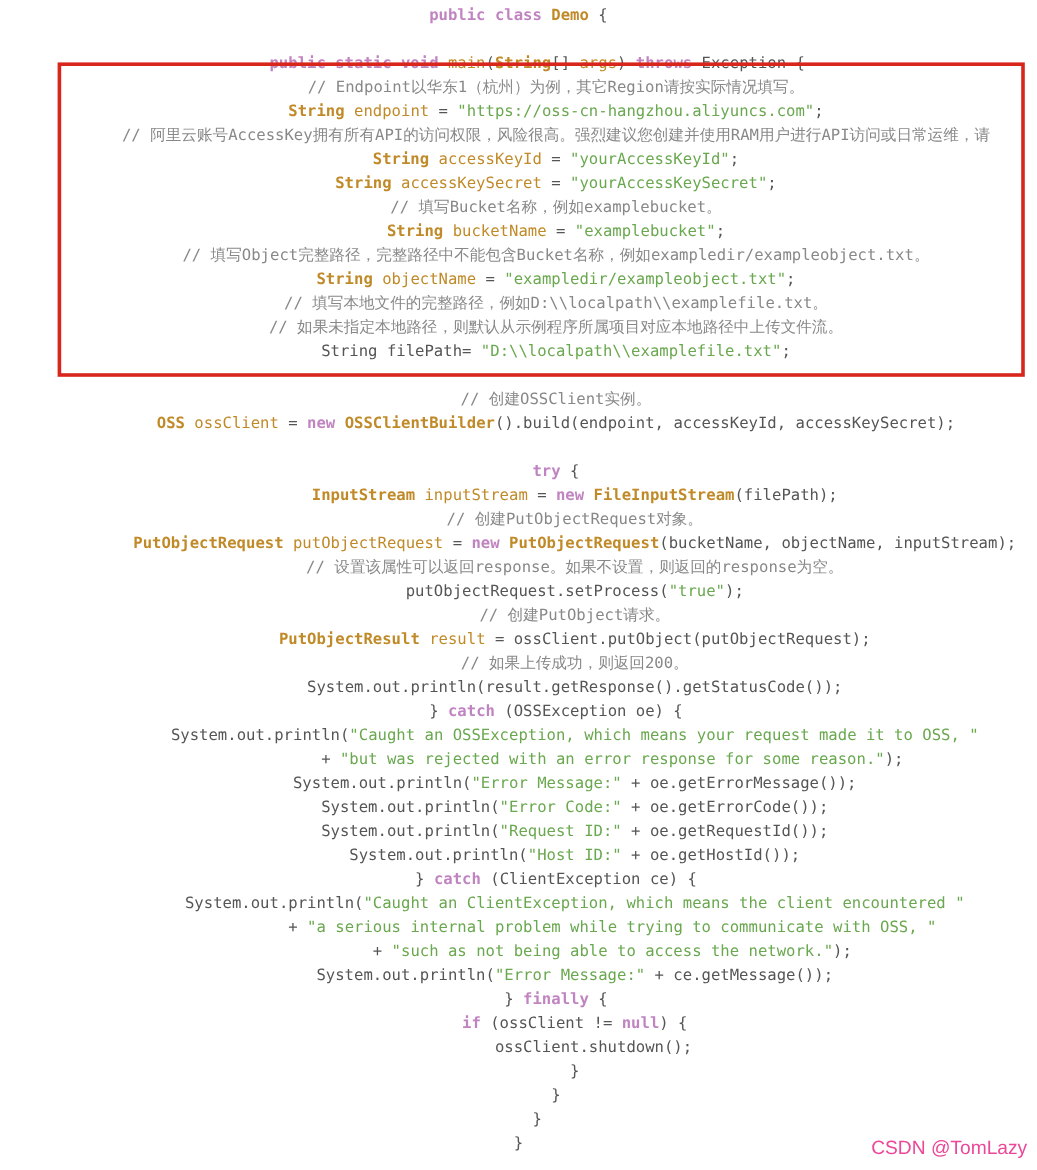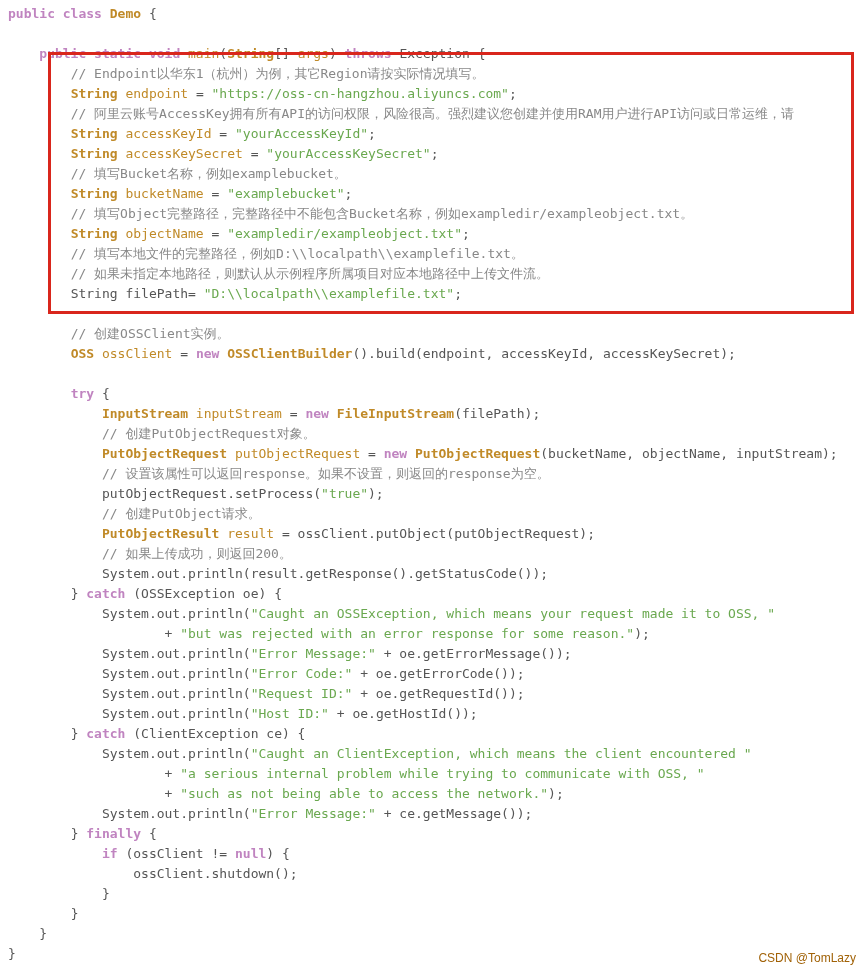--- a/index.html
+++ b/index.html
@@ -11,20 +11,21 @@
     line-height: 20px;
     color: #555;
     width: 864px;
     position: relative;
   }
   pre {
     margin: 0;
     padding: 4px 8px 12px 8px;
     white-space: pre;
     overflow: hidden;
+    text-align: center;
   }
   .kw { color: #c084c0; font-weight: bold; }
   .cls { color: #c08a28; font-weight: bold; }
   .var { color: #c08a28; }
   .fn { color: #c08a28; }
   .str { color: #6aa84f; }
   .cmt { color: #888; }
   .p { color: #555; }
   .highlight-box {
     position: absolute;
@@ -32,23 +33,23 @@
     left: 48px;
     top: 52px;
     width: 800px;
     height: 256px;
     pointer-events: none;
   }
   .watermark {
     position: absolute;
     right: 8px;
     bottom: 8px;
-    color: #a16207;
+    color: #ec4899;
     font-family: Arial, sans-serif;
-    font-size: 12px;
+    font-size: 16px;
   }
 </style>
 </head>
 <body>
 
 <pre><span class="kw">public</span> <span class="kw">class</span> <span class="cls">Demo</span> <span class="p">{</span>
 
     <span class="kw">public</span> <span class="kw">static</span> <span class="kw">void</span> <span class="fn">main</span><span class="p">(</span><span class="cls">String</span><span class="p">[]</span> <span class="var">args</span><span class="p">)</span> <span class="kw">throws</span> <span class="p">Exception</span> <span class="p">{</span>
         <span class="cmt">// Endpoint以华东1（杭州）为例，其它Region请按实际情况填写。</span>
         <span class="cls">String</span> <span class="var">endpoint</span> <span class="p">=</span> <span class="str">"https://oss-cn-hangzhou.aliyuncs.com"</span><span class="p">;</span>

